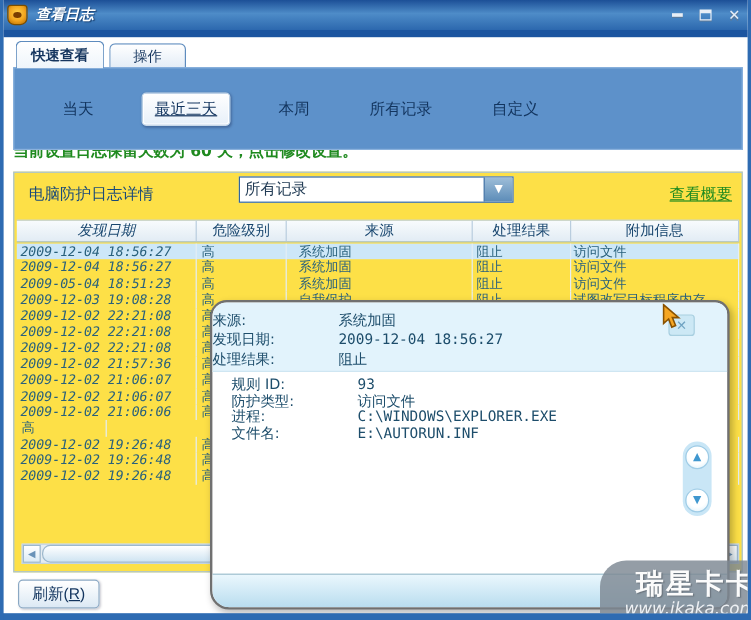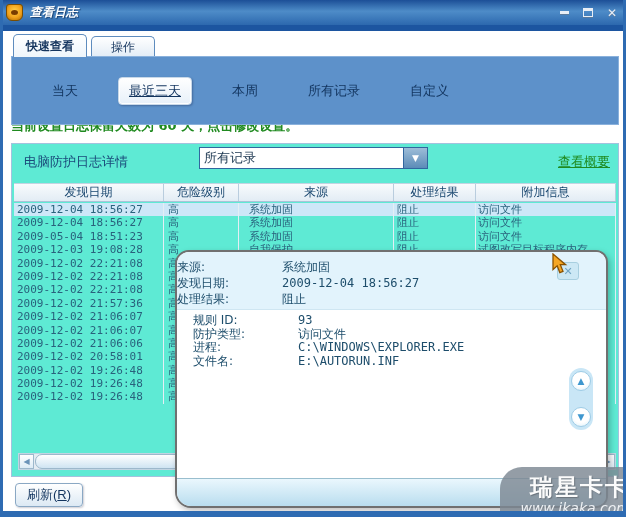--- a/index.html
+++ b/index.html
@@ -47,21 +47,21 @@
   .filter-item.selected {
     background:linear-gradient(#ffffff,#e7f0f9); border:1px solid #c8d8e8; border-radius:4px;
     box-shadow:inset 0 0 0 1px #fdfeff, 1px 1px 2px rgba(0,0,40,.25);
     text-decoration:underline;
   }
   
   .notice { position:absolute; left:8px; top:117px; font-size:13px; font-weight:bold; color:#1f8a1f; }
   
   .log-panel {
     position:absolute; left:8px; top:143px; width:608px; height:334px;
-    border:1px solid #a3c2de; background:#5eead4;
+    border:1px solid #a3c2de; background:#fde047;
   }
   .panel-title { position:absolute; left:12px; top:9px; font-size:13px; color:#1a4a7a; }
   .dropdown {
     position:absolute; left:187px; top:3px; width:229px; height:22px;
     border:1px solid #31679f; background:#ffffff; display:flex; align-items:center;
   }
   .dropdown .dd-text { flex:1; padding-left:4px; font-size:13px; color:#223c55; }
   .dd-btn {
     width:24px; height:100%; background:linear-gradient(#9dbdd8,#5c8cb8);
     border-left:1px solid #31679f; color:#ffffff; font-size:9px;
@@ -77,21 +77,21 @@
     font-size:12px; color:#17456e; display:flex; align-items:center; justify-content:center;
     border-right:1px solid #b9cdde; height:100%;
   }
   .tbody { position:absolute; left:2px; top:59px; width:602px; }
   .trow { display:flex; height:13.4px; }
   .trow.selected { background:#cde7f8; }
   .cell {
     font-family:"DejaVu Sans Mono", monospace; font-size:11px; line-height:13.4px; color:#29617c;
     white-space:nowrap; overflow:hidden; border-right:1px solid #e4eef5; height:13.4px;
   }
-  .c0 { width:150px; } .c1 { width:75px; } .c2 { width:155px; } .c3 { width:82px; } .c4 { width:140px; }
+  .c0 { width:150px;font-style:italic; } .c1 { width:75px; } .c2 { width:155px; } .c3 { width:82px; } .c4 { width:140px; }
   .cell.c0 { padding-left:3px; } .cell.c1 { padding-left:4px; } .cell.c2 { padding-left:10px; }
   .cell.c3 { padding-left:3px; } .cell.c4 { padding-left:2px; }
   
   .hscroll {
     position:absolute; left:6px; top:309px; width:598px; height:17px;
     background:#e4ecf2; border:1px solid #c2d4e2; display:flex; align-items:center;
   }
   .sarrow {
     width:15px; height:15px; background:linear-gradient(#ffffff,#dcebf5); border:1px solid #9db8cc;
     color:#6a93b8; font-size:8px; display:flex; align-items:center; justify-content:center;
@@ -305,21 +305,20 @@
 
         <div class="trow">
           <div class="cell c0">2009-12-02 21:06:06</div>
           <div class="cell c1">高</div>
           <div class="cell c2"></div>
           <div class="cell c3"></div>
           <div class="cell c4"></div>
         </div>
 
         <div class="trow">
-          <div class="cell c0">2009-12-02 20:58:01</div>
           <div class="cell c1">高</div>
           <div class="cell c2"></div>
           <div class="cell c3"></div>
           <div class="cell c4"></div>
         </div>
 
         <div class="trow">
           <div class="cell c0">2009-12-02 19:26:48</div>
           <div class="cell c1">高</div>
           <div class="cell c2"></div>

